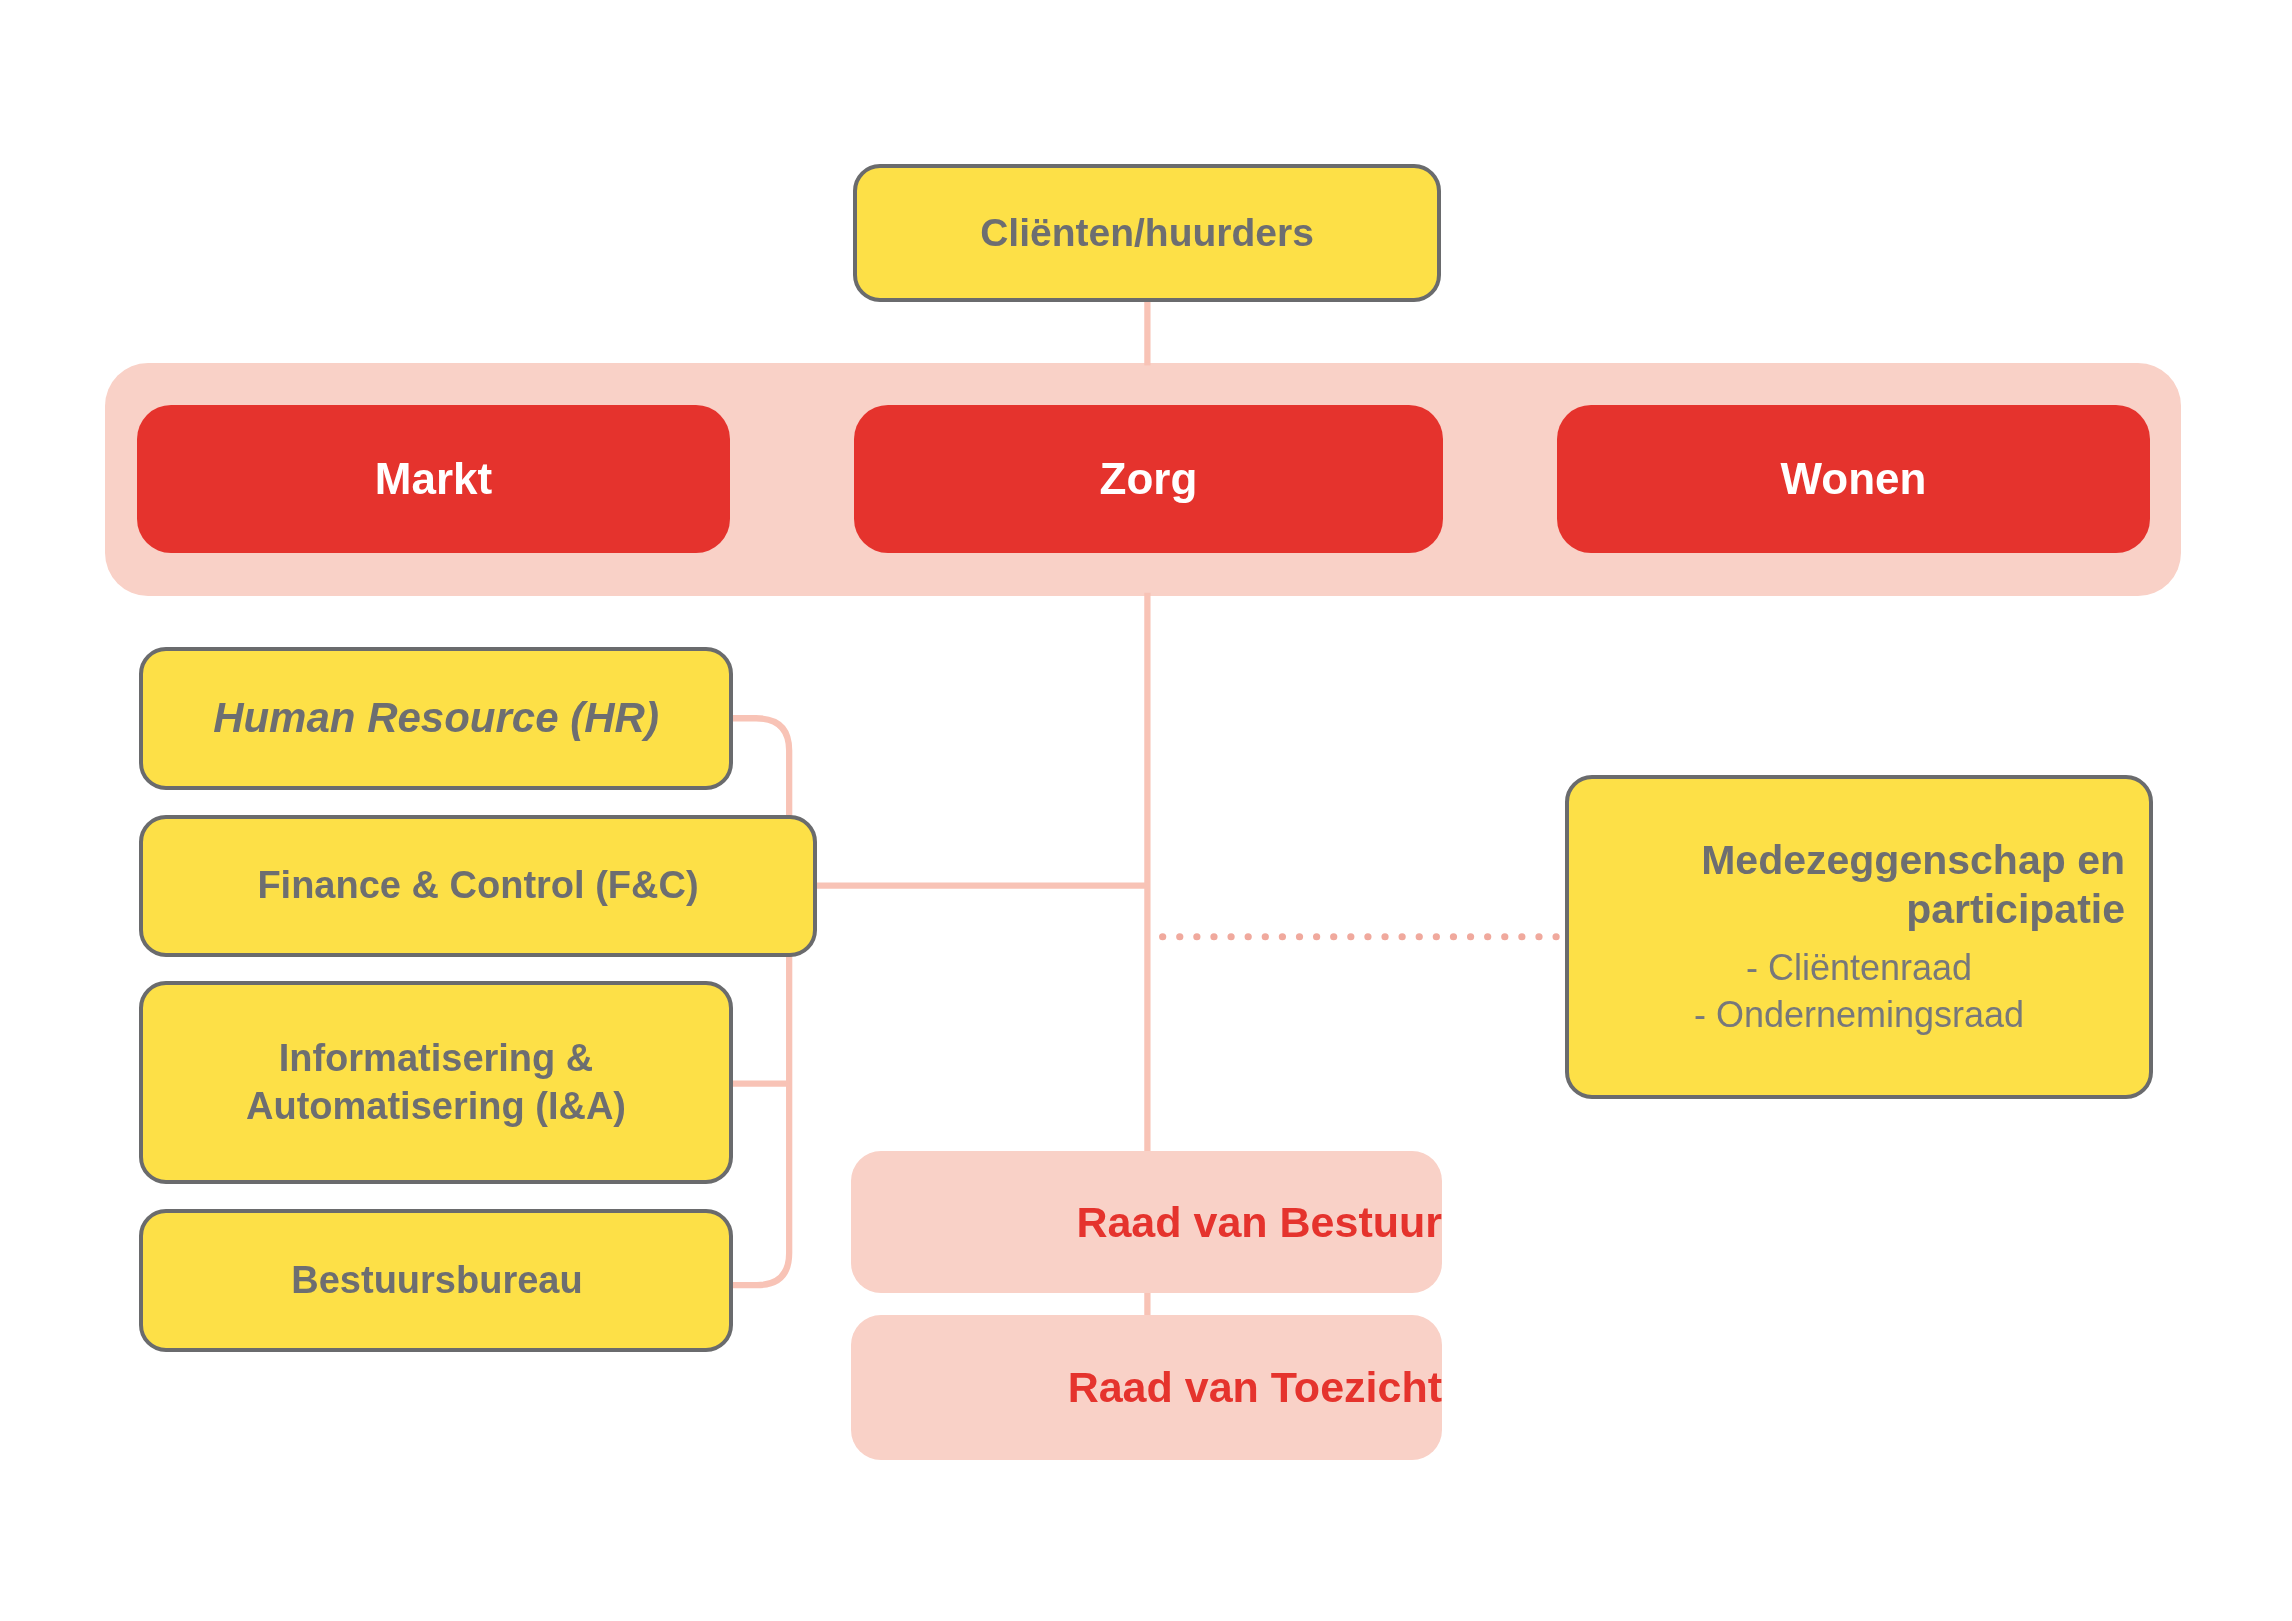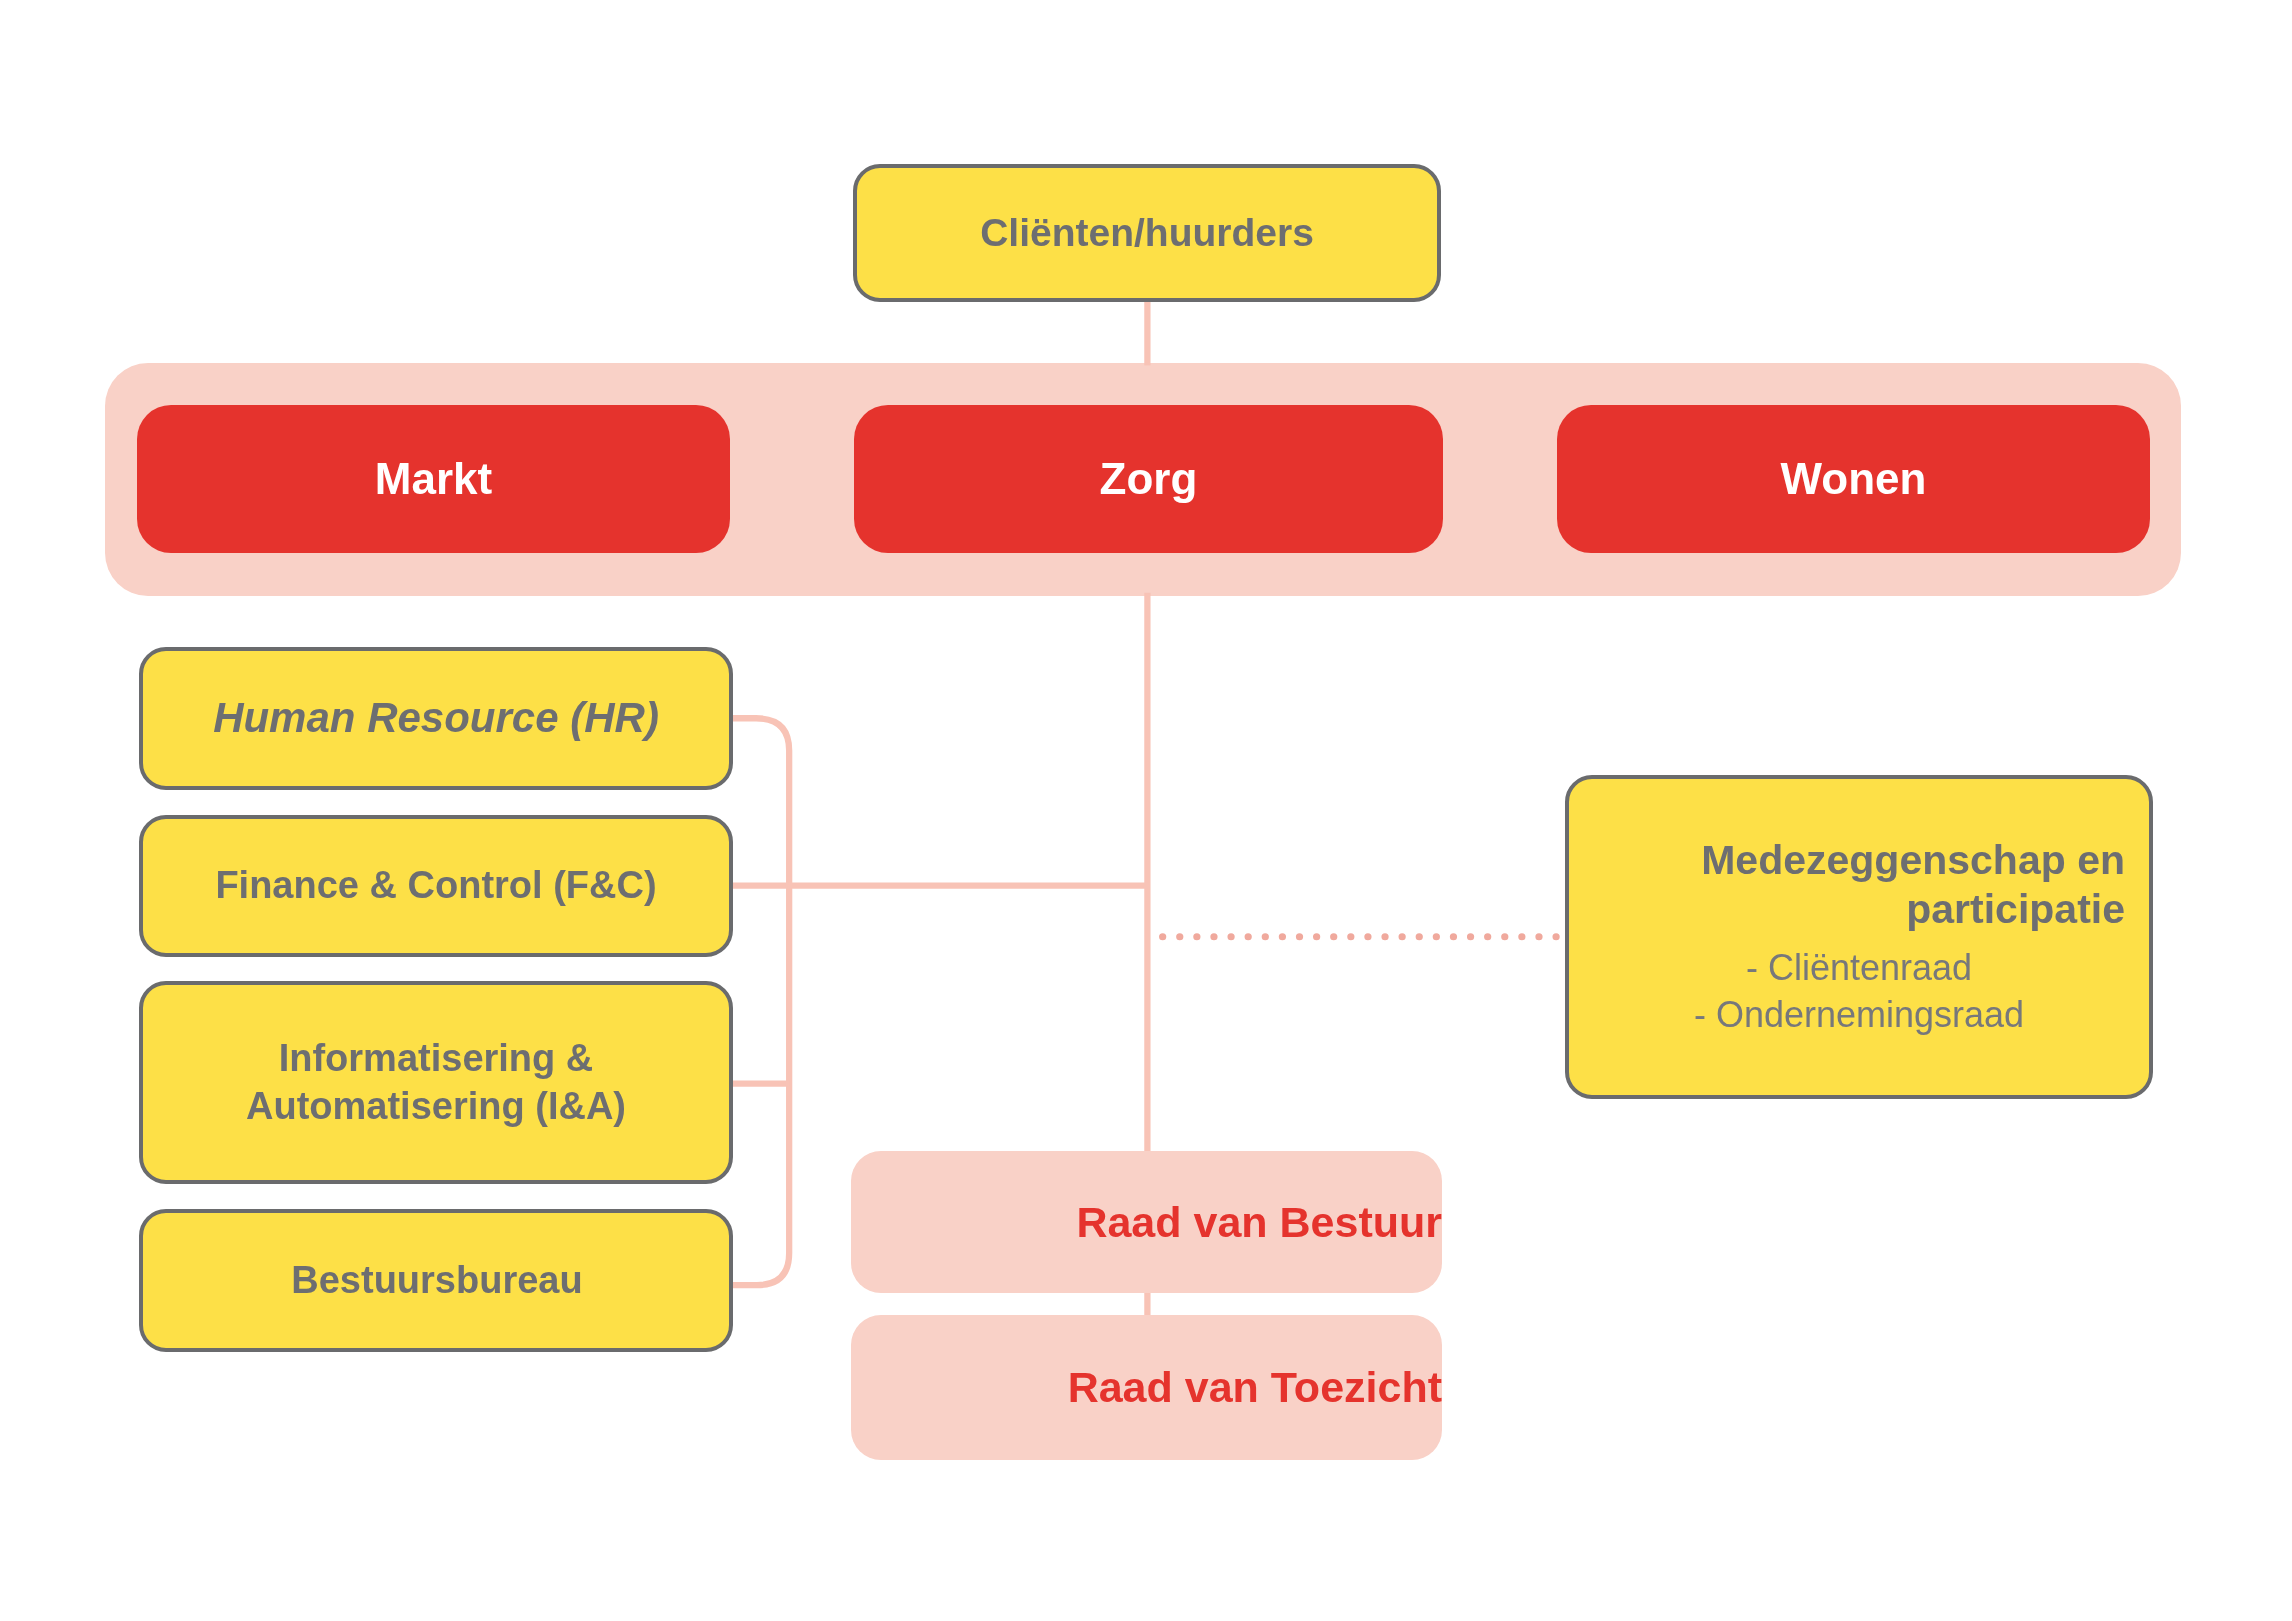--- a/index.html
+++ b/index.html
@@ -62,21 +62,21 @@
     justify-content: center;
     text-align: center;
     color: var(--text);
     font-weight: 700;
     z-index: 2;
     padding: 0 27px;
     line-height: 1.25;
   }
   .node-clients   { left: 853px;  top: 164px;  width: 588px; height: 138px; font-size: 39px; }
   .node-hr        { left: 139px;  top: 647px;  width: 594px; height: 143px; font-size: 42px; font-style: italic; }
-  .node-fc        { left: 139px;  top: 815px;  width: 594px; height: 142px; font-size: 38px; }
+  .node-fc        { left: 139px;  top: 815px;  width: 678px; height: 142px; font-size: 38px; }
   .node-ia        { left: 139px;  top: 981px; width: 594px; height: 203px; font-size: 38px; align-items: center; }
   .node-bb        { left: 139px;  top: 1209px; width: 594px; height: 143px; font-size: 38px; padding-left: 29px; }
   .node-medez {
     left: 1565px; top: 775px; width: 588px; height: 324px;
     flex-direction: column;
     font-weight: 400;
     font-size: 36px;
     color: var(--muted);
     padding: 0 24px;
     line-height: 1.3;

